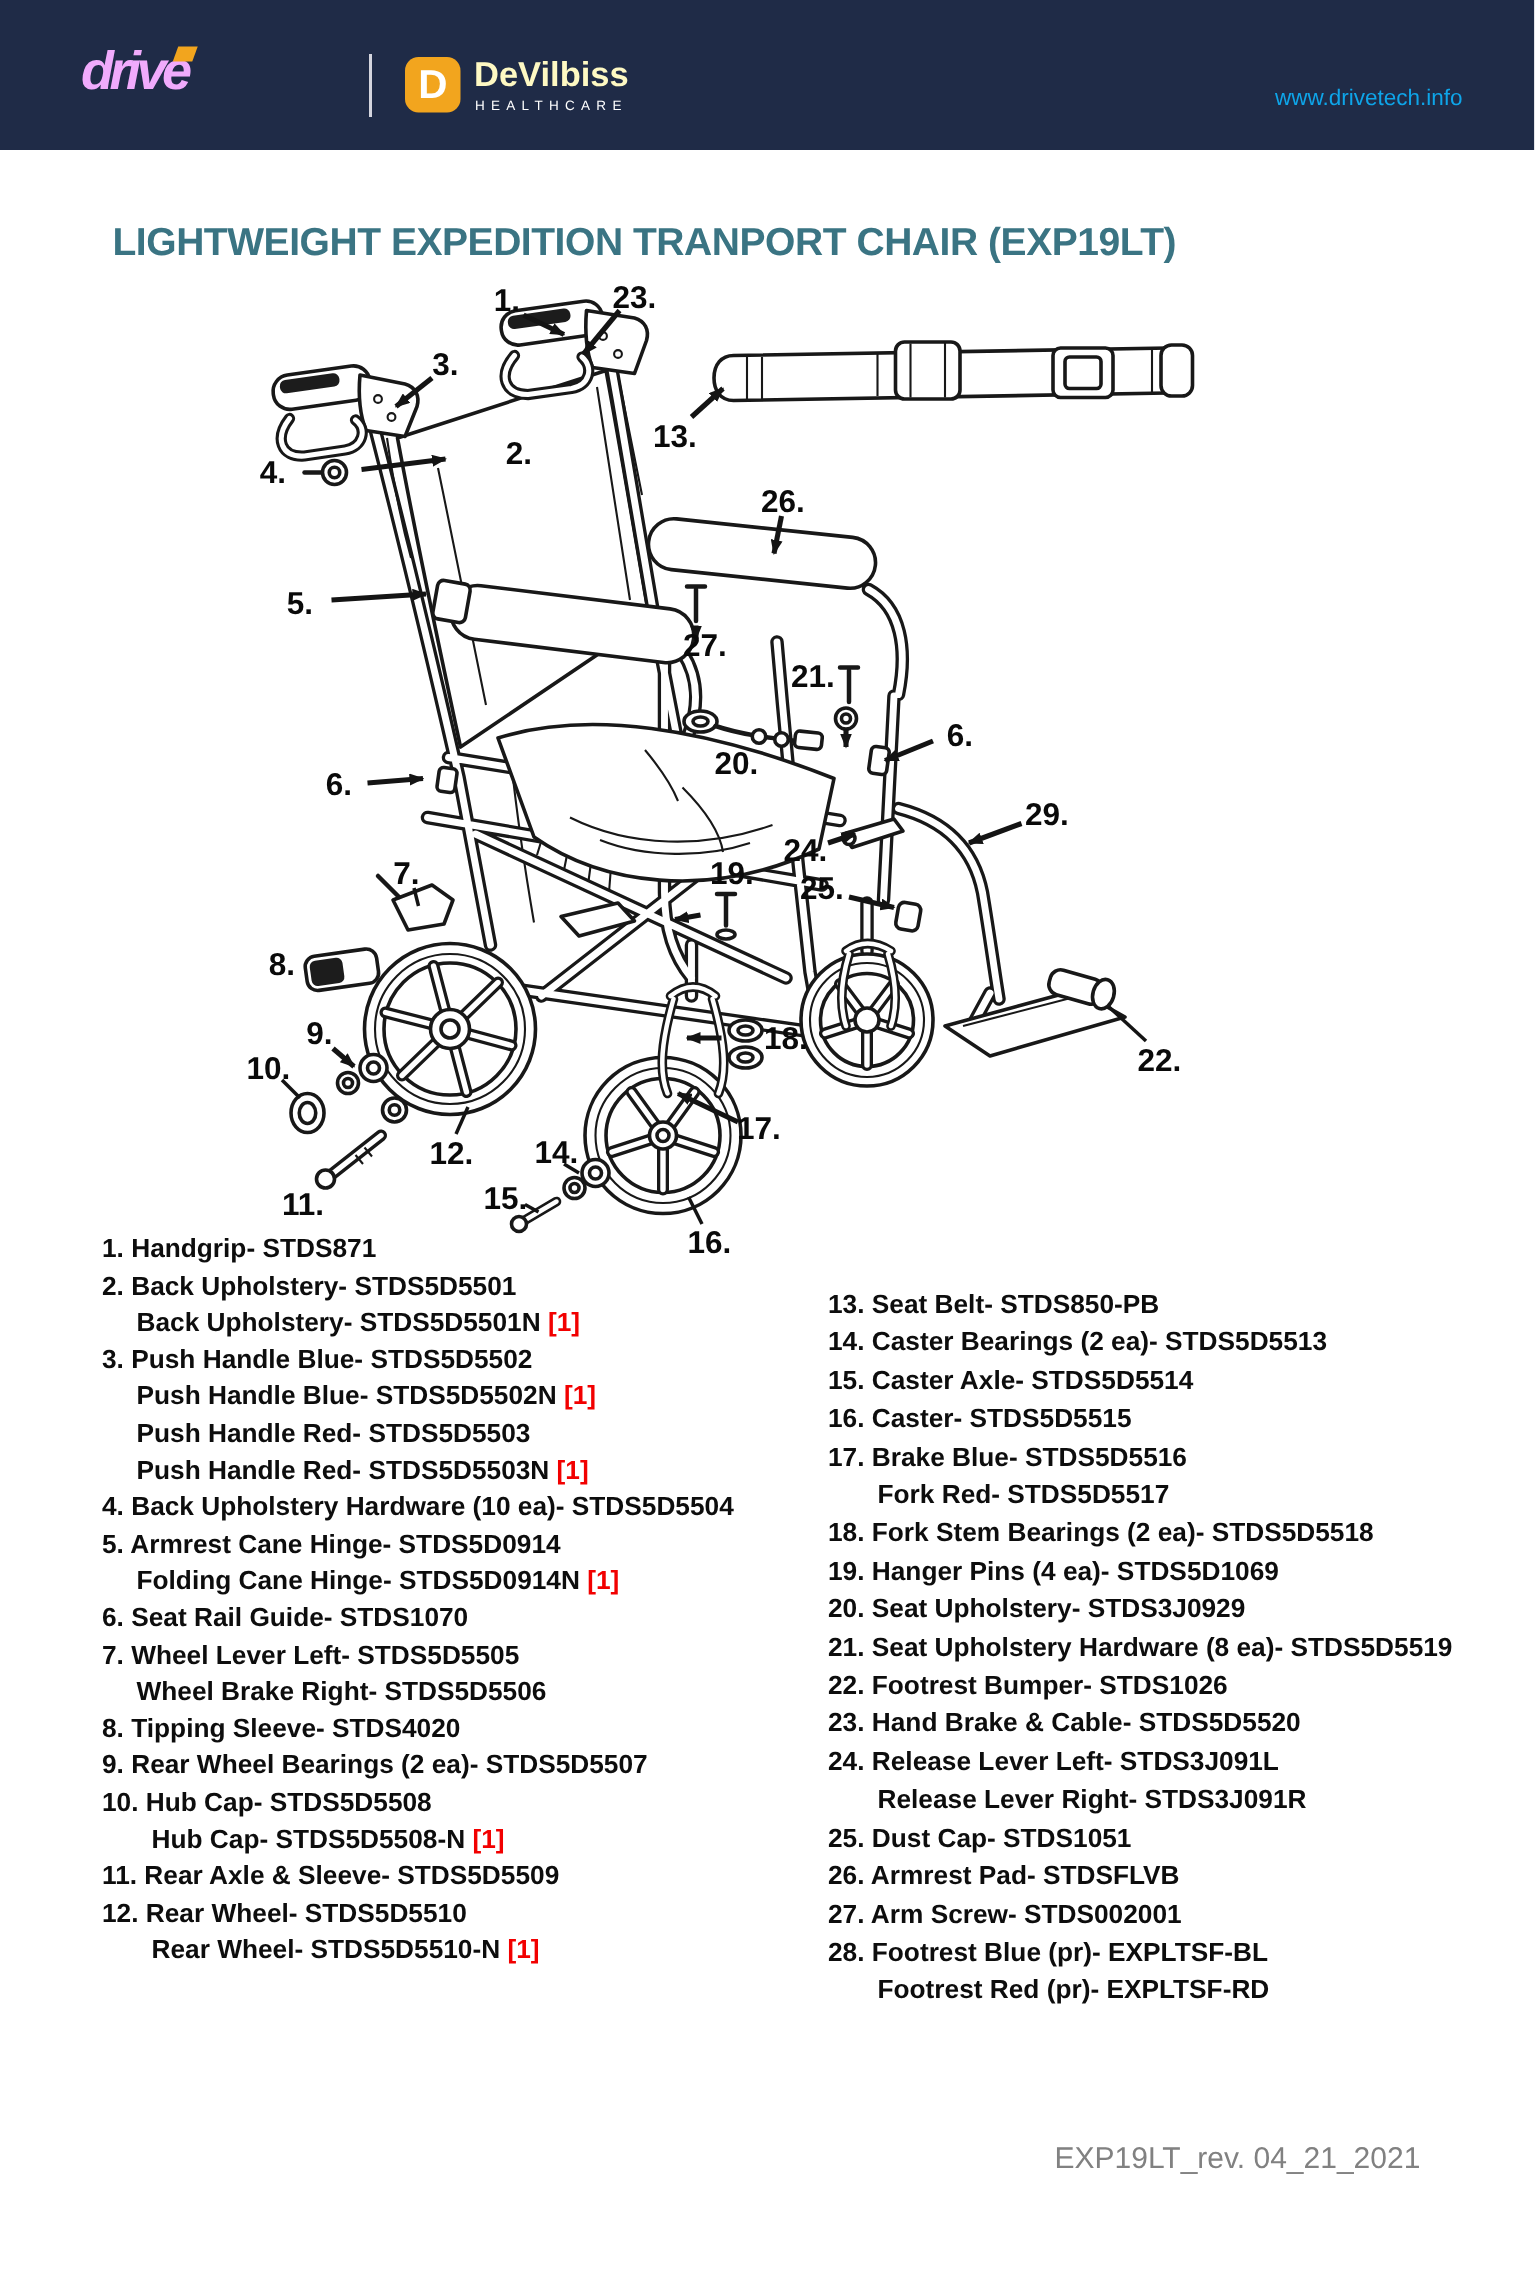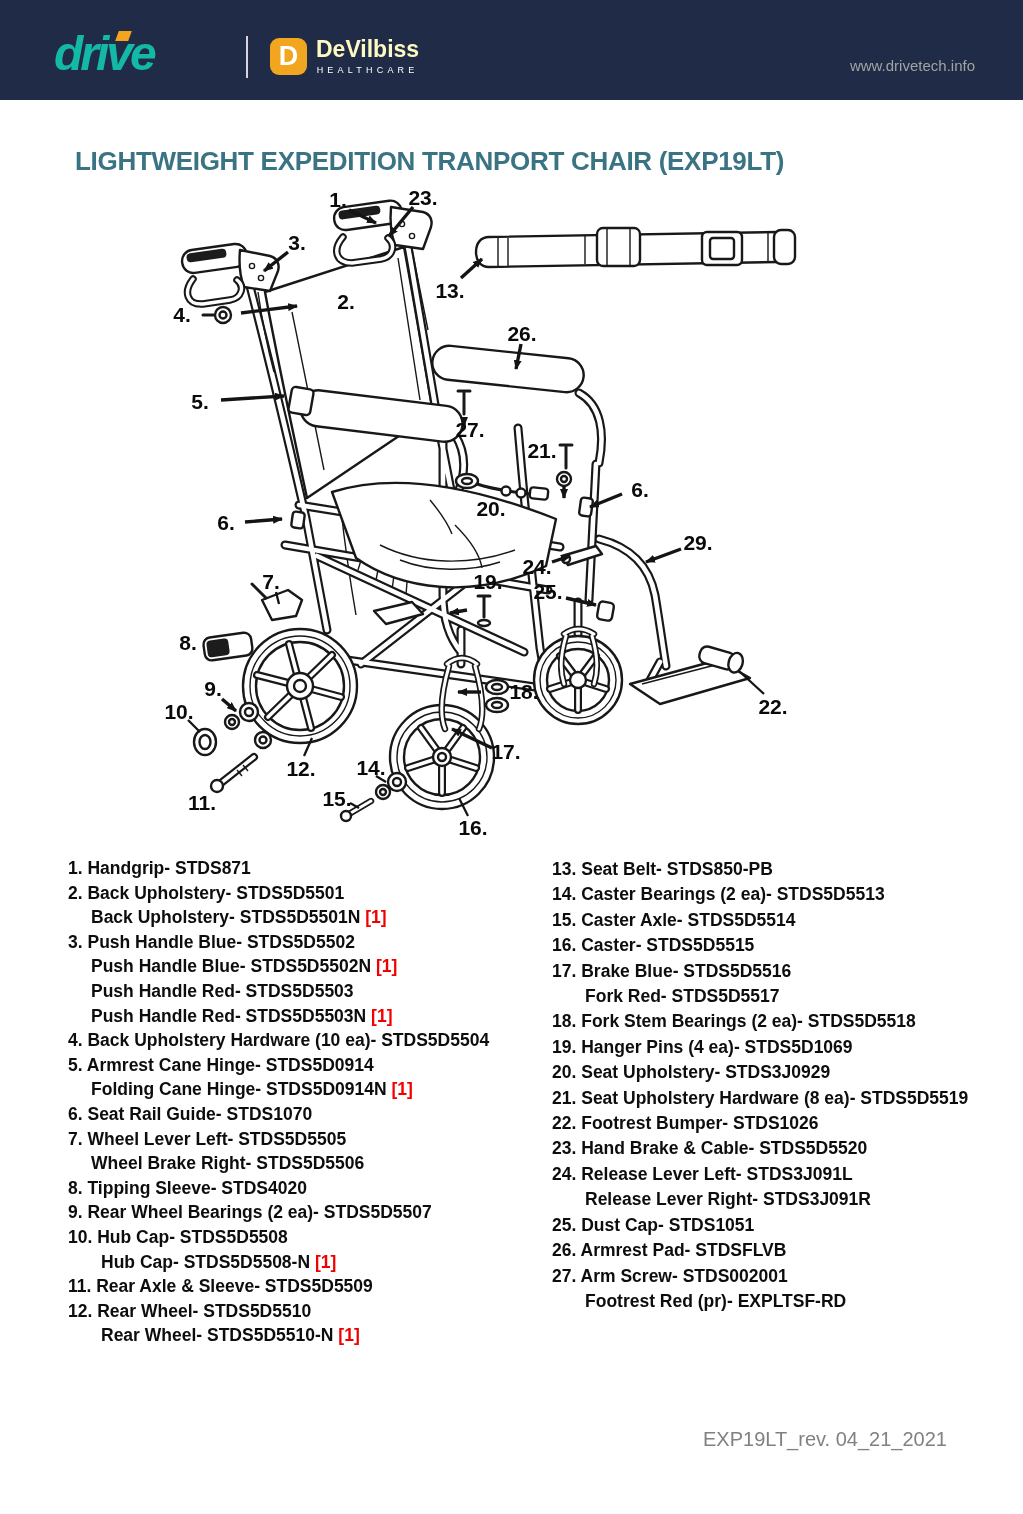--- a/index.html
+++ b/index.html
@@ -6,31 +6,31 @@
     --navy:#1f2b47; --orange:#f2a51e; --teal:#3a7483; --red:#f20000;
     --ink:#111111; --gray:#818181;
   }
   html,body{margin:0;padding:0;background:#fff;}
   .page{position:relative;width:1023px;height:1514px;background:#fff;overflow:hidden;
         font-family:"Liberation Sans",sans-serif;color:var(--ink);}
 
   
   .top-bar{position:absolute;left:0;top:0;width:1023px;height:100px;background:var(--navy);}
   .drive-logo{position:absolute;left:54px;top:26px;width:150px;height:52px;}
-  .drive-text{font-style:italic;font-weight:bold;font-size:48px;letter-spacing:-3px;color:#14b8a6;
+  .drive-text{font-style:italic;font-weight:bold;font-size:36px;letter-spacing:-3px;color:#f0abfc;
               font-family:"Liberation Sans",sans-serif;text-align:right;}
   .drive-tick{position:absolute;left:63px;top:5px;width:13px;height:10px;background:var(--orange);
               transform:skewX(-20deg);}
   .logo-sep{position:absolute;left:246px;top:36px;width:2px;height:42px;background:#e8e8ee;opacity:.9;}
   .dv-wrap{position:absolute;left:270px;top:38px;display:flex;align-items:flex-start;gap:9px;}
   .dv-mark{width:37px;height:37px;background:var(--orange);border-radius:9px;color:#fff;
            font-weight:bold;font-size:27px;display:flex;align-items:center;justify-content:center;}
   .dv-name{color:#fef9c3;font-weight:bold;font-size:23px;line-height:23px;}
   .dv-sub{color:#fff;font-size:9px;letter-spacing:4.2px;margin-top:4px;text-align:center;}
-  .site-url{position:absolute;right:48px;top:57px;color:#a3a3a3;font-size:15px;}
+  .site-url{position:absolute;right:48px;top:57px;color:#0ea5e9;font-size:15px;}
 
   
   .doc-title{position:absolute;left:75px;top:146px;font-size:26px;font-weight:bold;
              color:var(--teal);letter-spacing:-0.3px;white-space:nowrap;}
   .doc-footer{position:absolute;left:703px;top:1428px;font-size:20px;color:var(--gray);}
 
   
   .diagram-svg{position:absolute;left:0;top:0;width:1023px;height:1514px;pointer-events:none;}
   .to{fill:none;stroke:#181818;stroke-width:9;stroke-linecap:round;stroke-linejoin:round}
   .ti{fill:none;stroke:#fff;stroke-width:4.6;stroke-linecap:round;stroke-linejoin:round}
@@ -43,21 +43,21 @@
   .fw{fill:#fff;stroke:#181818;stroke-width:2.4;stroke-linejoin:round}
   .th{fill:none;stroke:#181818;stroke-width:1.4}
   .hv{fill:none;stroke:#181818;stroke-width:3;stroke-linecap:round}
   .dk{fill:#1c1c1c;stroke:none}
   .leader{stroke:#141414;stroke-width:3.4;fill:none}
   .leader.plain{stroke-width:2.3}
   .callout{font-family:"Liberation Sans",sans-serif;font-weight:bold;font-size:21px;fill:#0a0a0a}
 
   
   .pl-col{position:absolute;font-size:17.5px;font-weight:bold;color:#0d0d0d;white-space:nowrap;}
-  .pl-left{left:68px;top:856px;line-height:24.6px;}
+  .pl-left{left:68px;top:820px;line-height:24.6px;}
   .pl-right{left:552px;top:857px;line-height:25.4px;}
   .pl-row.ind1{padding-left:23px}
   .pl-row.ind2{padding-left:33px}
   .pl-row.note{padding-left:52px;color:var(--red);font-size:17px;}
   .pl-tag{color:var(--red);}
 </style>
 </head>
 <body>
 
 <div class="page">
@@ -343,18 +343,19 @@
       <div class="pl-row ind0"><span class="pl-num">19. </span><span class="pl-txt">Hanger Pins (4 ea)- STDS5D1069</span></div>
       <div class="pl-row ind0"><span class="pl-num">20. </span><span class="pl-txt">Seat Upholstery- STDS3J0929</span></div>
       <div class="pl-row ind0"><span class="pl-num">21. </span><span class="pl-txt">Seat Upholstery Hardware (8 ea)- STDS5D5519</span></div>
       <div class="pl-row ind0"><span class="pl-num">22. </span><span class="pl-txt">Footrest Bumper- STDS1026</span></div>
       <div class="pl-row ind0"><span class="pl-num">23. </span><span class="pl-txt">Hand Brake &amp; Cable- STDS5D5520</span></div>
       <div class="pl-row ind0"><span class="pl-num">24. </span><span class="pl-txt">Release Lever Left- STDS3J091L</span></div>
       <div class="pl-row ind2"><span class="pl-txt">Release Lever Right- STDS3J091R</span></div>
       <div class="pl-row ind0"><span class="pl-num">25. </span><span class="pl-txt">Dust Cap- STDS1051</span></div>
       <div class="pl-row ind0"><span class="pl-num">26. </span><span class="pl-txt">Armrest Pad- STDSFLVB</span></div>
       <div class="pl-row ind0"><span class="pl-num">27. </span><span class="pl-txt">Arm Screw- STDS002001</span></div>
+      <div class="pl-row ind0"><span class="pl-num">28. </span><span class="pl-txt">Footrest Blue (pr)- EXPLTSF-BL</span></div>
       <div class="pl-row ind2"><span class="pl-txt">Footrest Red (pr)- EXPLTSF-RD</span></div>
     </div>
 
   <div class="doc-footer">EXP19LT_rev. 04_21_2021</div>
 
 </div>
 
 </body></html>

